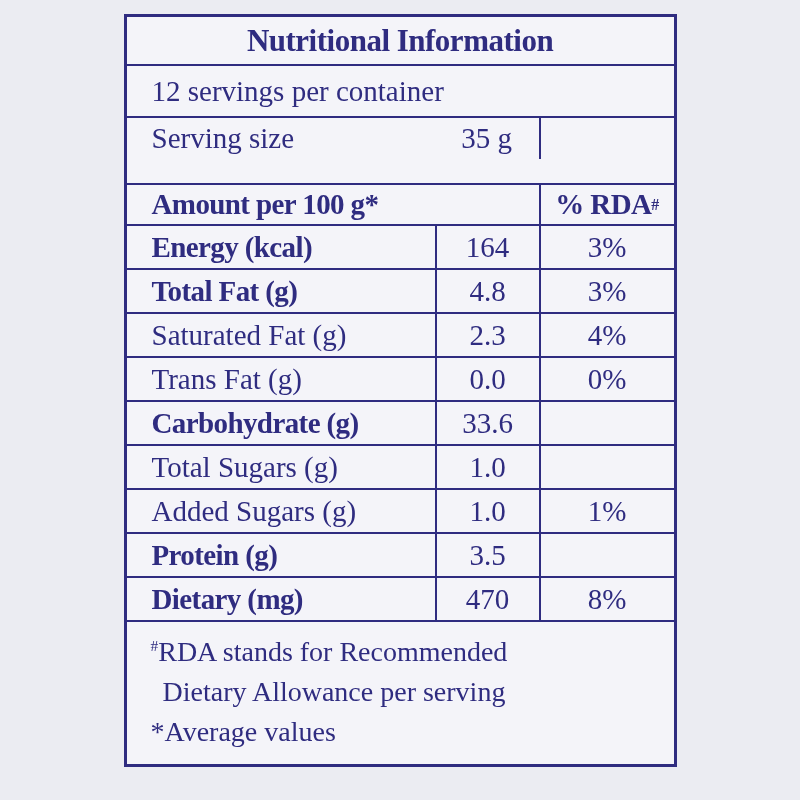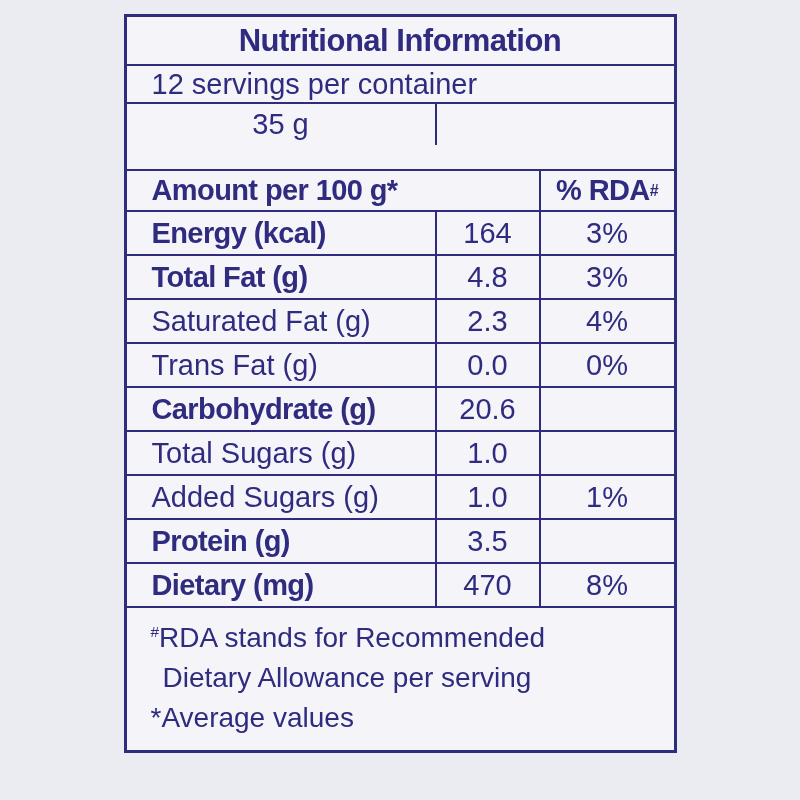--- a/index.html
+++ b/index.html
@@ -14,32 +14,33 @@
     background: var(--page-bg);
     font-family: "Liberation Sans", sans-serif;
     color: var(--ink);
   }
   .label {
     width: 553px;
     margin: 14px auto 0;
     border: 3px solid var(--ink);
     background: var(--cell-bg);
     font-size: 29px;
+    font-family: Liberation Serif, serif;
   }
   .row { display: grid; border-top: 2px solid var(--ink); }
   .row:first-child { border-top: none; }
   .cell { display: flex; align-items: center; overflow: hidden; white-space: nowrap; }
   .pl { padding-left: 25px; }
   .center { justify-content: center; }
   .bl { border-left: 2px solid var(--ink); }
   .bold { font-weight: bold; letter-spacing: -0.6px; }
 
   .r-title  { grid-template-columns: 1fr; height: 47px; }
   .r-title .cell { justify-content: center; font-weight: bold; font-size: 31px; letter-spacing: -0.5px; }
-  .r-full   { grid-template-columns: 1fr; height: 38px; }
+  .r-full   { grid-template-columns: 1fr; height: 52px; }
   .r-size   { grid-template-columns: 308px 104px 1fr; height: 43px; }
   .r-header { grid-template-columns: 412px 1fr; height: 41px; margin-top: 24px; }
   .r-header .cell { font-weight: bold; letter-spacing: -0.6px; }
   .r-data   { grid-template-columns: 308px 104px 1fr; height: 44px; }
 
   sup { font-size: 0.55em; vertical-align: super; line-height: 0; }
 
   .r-foot { grid-template-columns: 1fr; }
   .foot {
     display: block;
@@ -57,20 +58,21 @@
 
   <div class="row r-title">
     <div class="cell">Nutritional Information</div>
   </div>
 
   <div class="row r-full">
     <div class="cell pl">12 servings per container</div>
   </div>
 
   <div class="row r-size">
+    <div class="cell pl">Serving size</div>
     <div class="cell center">35 g</div>
     <div class="cell bl"></div>
   </div>
 
   <div class="row r-header">
     <div class="cell pl">Amount per 100 g*</div>
     <div class="cell bl center">
         <span>% RDA</span>
         <sup>#</sup>
       </div>
@@ -96,21 +98,21 @@
 
   <div class="row r-data">
     <div class="cell pl">Trans Fat (g)</div>
     <div class="cell bl center">0.0</div>
     <div class="cell bl center">0%</div>
   </div>
 
 
   <div class="row r-data">
     <div class="cell pl bold">Carbohydrate (g)</div>
-    <div class="cell bl center">20.6</div>
+    <div class="cell bl center">33.6</div>
     <div class="cell bl center"></div>
   </div>
 
   <div class="row r-data">
     <div class="cell pl">Total Sugars (g)</div>
     <div class="cell bl center">1.0</div>
     <div class="cell bl center"></div>
   </div>
 
   <div class="row r-data">

